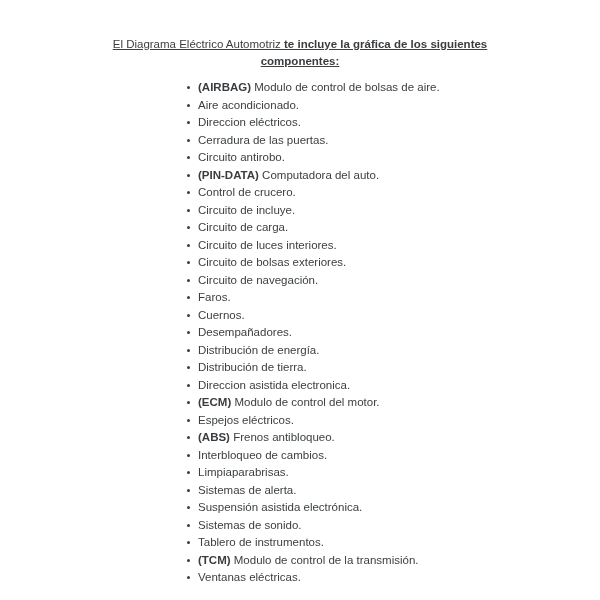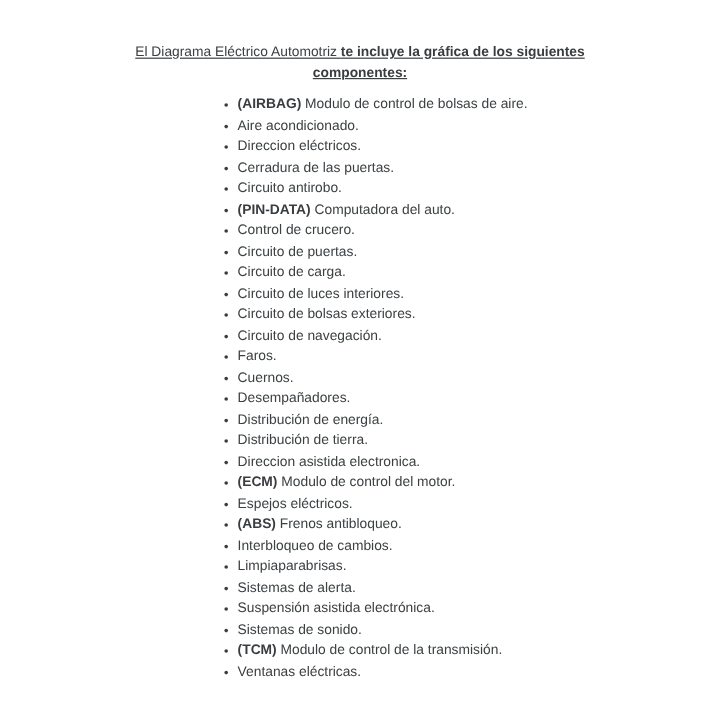--- a/index.html
+++ b/index.html
@@ -67,35 +67,36 @@
     <strong>componentes:</strong>
   </div>
   <ul class="components">
       <li><strong>(AIRBAG)</strong><span> Modulo de control de bolsas de aire.</span></li>
       <li><span>Aire acondicionado.</span></li>
       <li><span>Direccion eléctricos.</span></li>
       <li><span>Cerradura de las puertas.</span></li>
       <li><span>Circuito antirobo.</span></li>
       <li><strong>(PIN-DATA)</strong><span> Computadora del auto.</span></li>
       <li><span>Control de crucero.</span></li>
-      <li><span>Circuito de puertas.</span></li>
+      <li><span>Circuito de incluye.</span></li>
       <li><span>Circuito de carga.</span></li>
       <li><span>Circuito de luces interiores.</span></li>
       <li><span>Circuito de bolsas exteriores.</span></li>
       <li><span>Circuito de navegación.</span></li>
       <li><span>Faros.</span></li>
       <li><span>Cuernos.</span></li>
       <li><span>Desempañadores.</span></li>
       <li><span>Distribución de energía.</span></li>
       <li><span>Distribución de tierra.</span></li>
       <li><span>Direccion asistida electronica.</span></li>
       <li><strong>(ECM)</strong><span> Modulo de control del motor.</span></li>
       <li><span>Espejos eléctricos.</span></li>
       <li><strong>(ABS)</strong><span> Frenos antibloqueo.</span></li>
       <li><span>Interbloqueo de cambios.</span></li>
       <li><span>Limpiaparabrisas.</span></li>
       <li><span>Sistemas de alerta.</span></li>
       <li><span>Suspensión asistida electrónica.</span></li>
       <li><span>Sistemas de sonido.</span></li>
+      <li><span>Tablero de instrumentos.</span></li>
       <li><strong>(TCM)</strong><span> Modulo de control de la transmisión.</span></li>
       <li><span>Ventanas eléctricas.</span></li>
     </ul>
 </div>
 
 </body></html>

